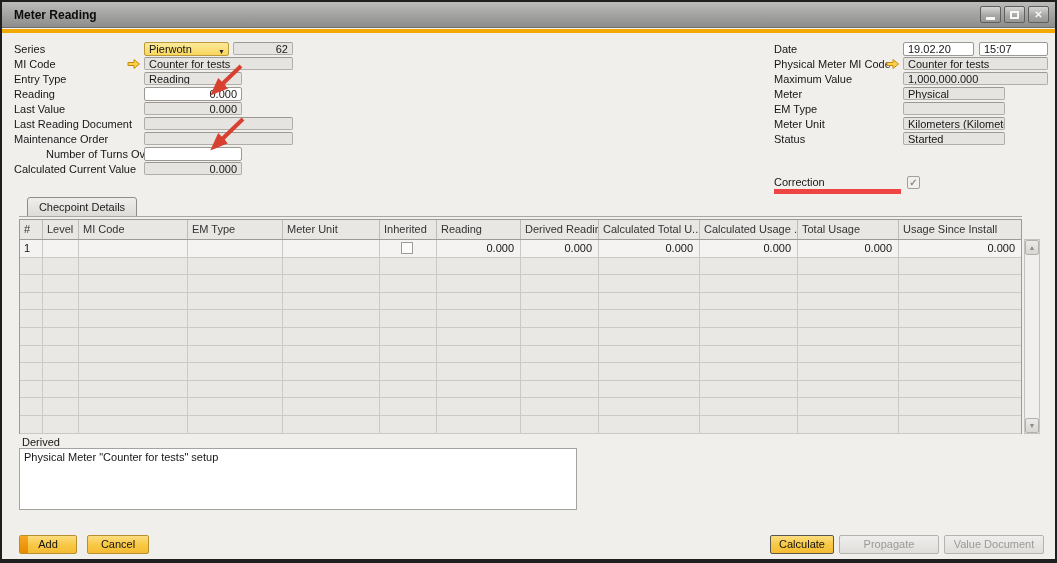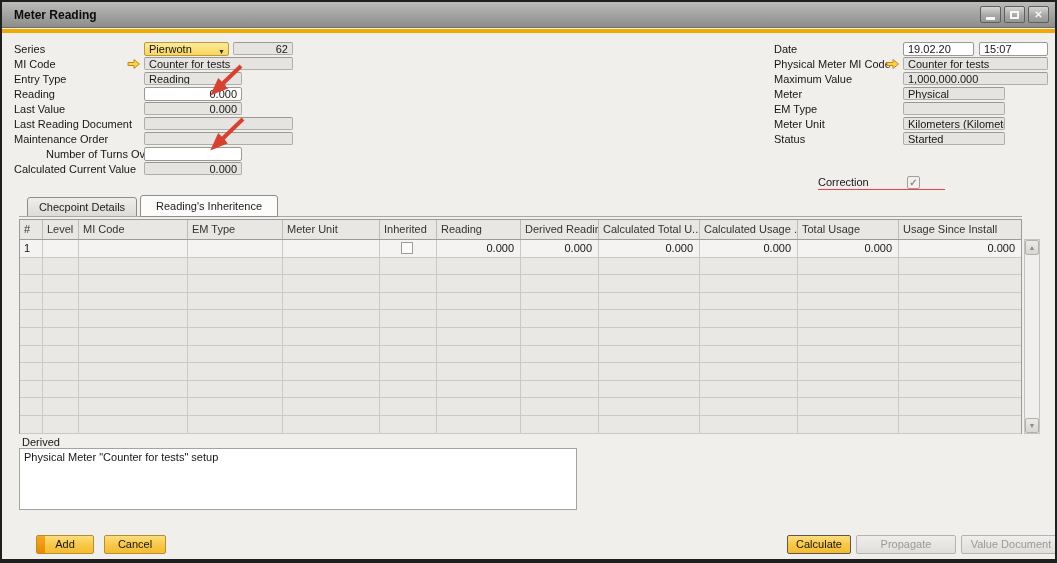--- a/index.html
+++ b/index.html
@@ -45,21 +45,21 @@
   }
   .combo .tri { position:absolute; right:3px; top:3px; font-size:7px; color:#2a2a2a; }
 
   .linkarrow { position:absolute; width:14px; height:12px; cursor:pointer; }
 
   .chk {
     position:absolute; width:13px; height:13px; background:#f1f0ee;
     border:1px solid #a19f9b; border-radius:2px;
     font-size:10px; line-height:11px; text-align:center; color:#8c8c8a; font-weight:bold;
   }
-  .underline { border-bottom:1px solid #ef4444;margin-left:44px; }
+  .underline { border-bottom:5px solid #ef4444; }
 
   
   .tab {
     position:absolute; top:195px; height:20px; font-size:11px; color:#1c1c1c;
     display:flex; align-items:center; justify-content:center;
     border:1px solid #8f8d89; border-radius:3px 3px 0 0; cursor:pointer;
   }
   .tab.inactive { background:linear-gradient(#efeeec,#dddbd7); }
   .tab.active { background:#fcfcfb; top:193px; height:22px; z-index:2; }
   .tabline { position:absolute; top:214px; left:17px; width:1003px; height:1px; background:#a9a7a3; }
@@ -94,21 +94,21 @@
     position:absolute; left:17px; top:446px; width:558px; height:62px;
     background:#fff; border:1px solid #a5a3a0; resize:none;
     font-family:"Liberation Sans", sans-serif; font-size:11px; color:#161616; padding:2px 4px;
     outline:none;
   }
 
   .btn {
     position:absolute; top:533px; height:19px; font-size:11px; color:#141414;
     border:1px solid #b78f2c; border-radius:2px;
     background:linear-gradient(#fcdd80,#f8c946 50%,#f5bb33);
-    text-align:center; line-height:17px; cursor:pointer; overflow:hidden;margin-left:17px;
+    text-align:center; line-height:17px; cursor:pointer; overflow:hidden;
   }
   .btn.focus-strip::before {
     content:""; position:absolute; left:0; top:0; bottom:0; width:8px;
     background:linear-gradient(#f6a623,#e88a00);
   }
   .btn.default { border-color:#5b564e; }
   .btn.disabled {
     background:linear-gradient(#efeeec,#dfdedb); border-color:#b5b3af; color:#9b9997; cursor:default;
   }
   .arrows { position:absolute; left:195px; top:55px; width:90px; height:100px; z-index:5; pointer-events:none; }
@@ -201,23 +201,20 @@
       <marker id="ah" markerWidth="4.5" markerHeight="3.6" refX="3.2" refY="1.8" orient="auto">
         <polygon points="0 0, 4.5 1.8, 0 3.6" fill="#d8402f"></polygon>
       </marker>
     </defs>
     <line x1="44" y1="9" x2="17" y2="35" stroke="#d8402f" stroke-width="4" marker-end="url(#ah)"></line>
     <line x1="46" y1="62" x2="17" y2="90" stroke="#d8402f" stroke-width="4" marker-end="url(#ah)"></line>
   </svg>
 
   <div class="tab inactive" style="left:25px; width:110px;">
     <span>Checpoint Details</span>
-  </div>
-  <div class="tab active" style="left:138px; width:138px;">
-    <span>Reading's Inheritence</span>
   </div>
   <div class="tabline"></div>
 
   <div class="grid">
     <div class="thead">
       <div class="th c0">#</div>
       <div class="th c1">Level</div>
       <div class="th c2">MI Code</div>
       <div class="th c3">EM Type</div>
       <div class="th c4">Meter Unit</div>

